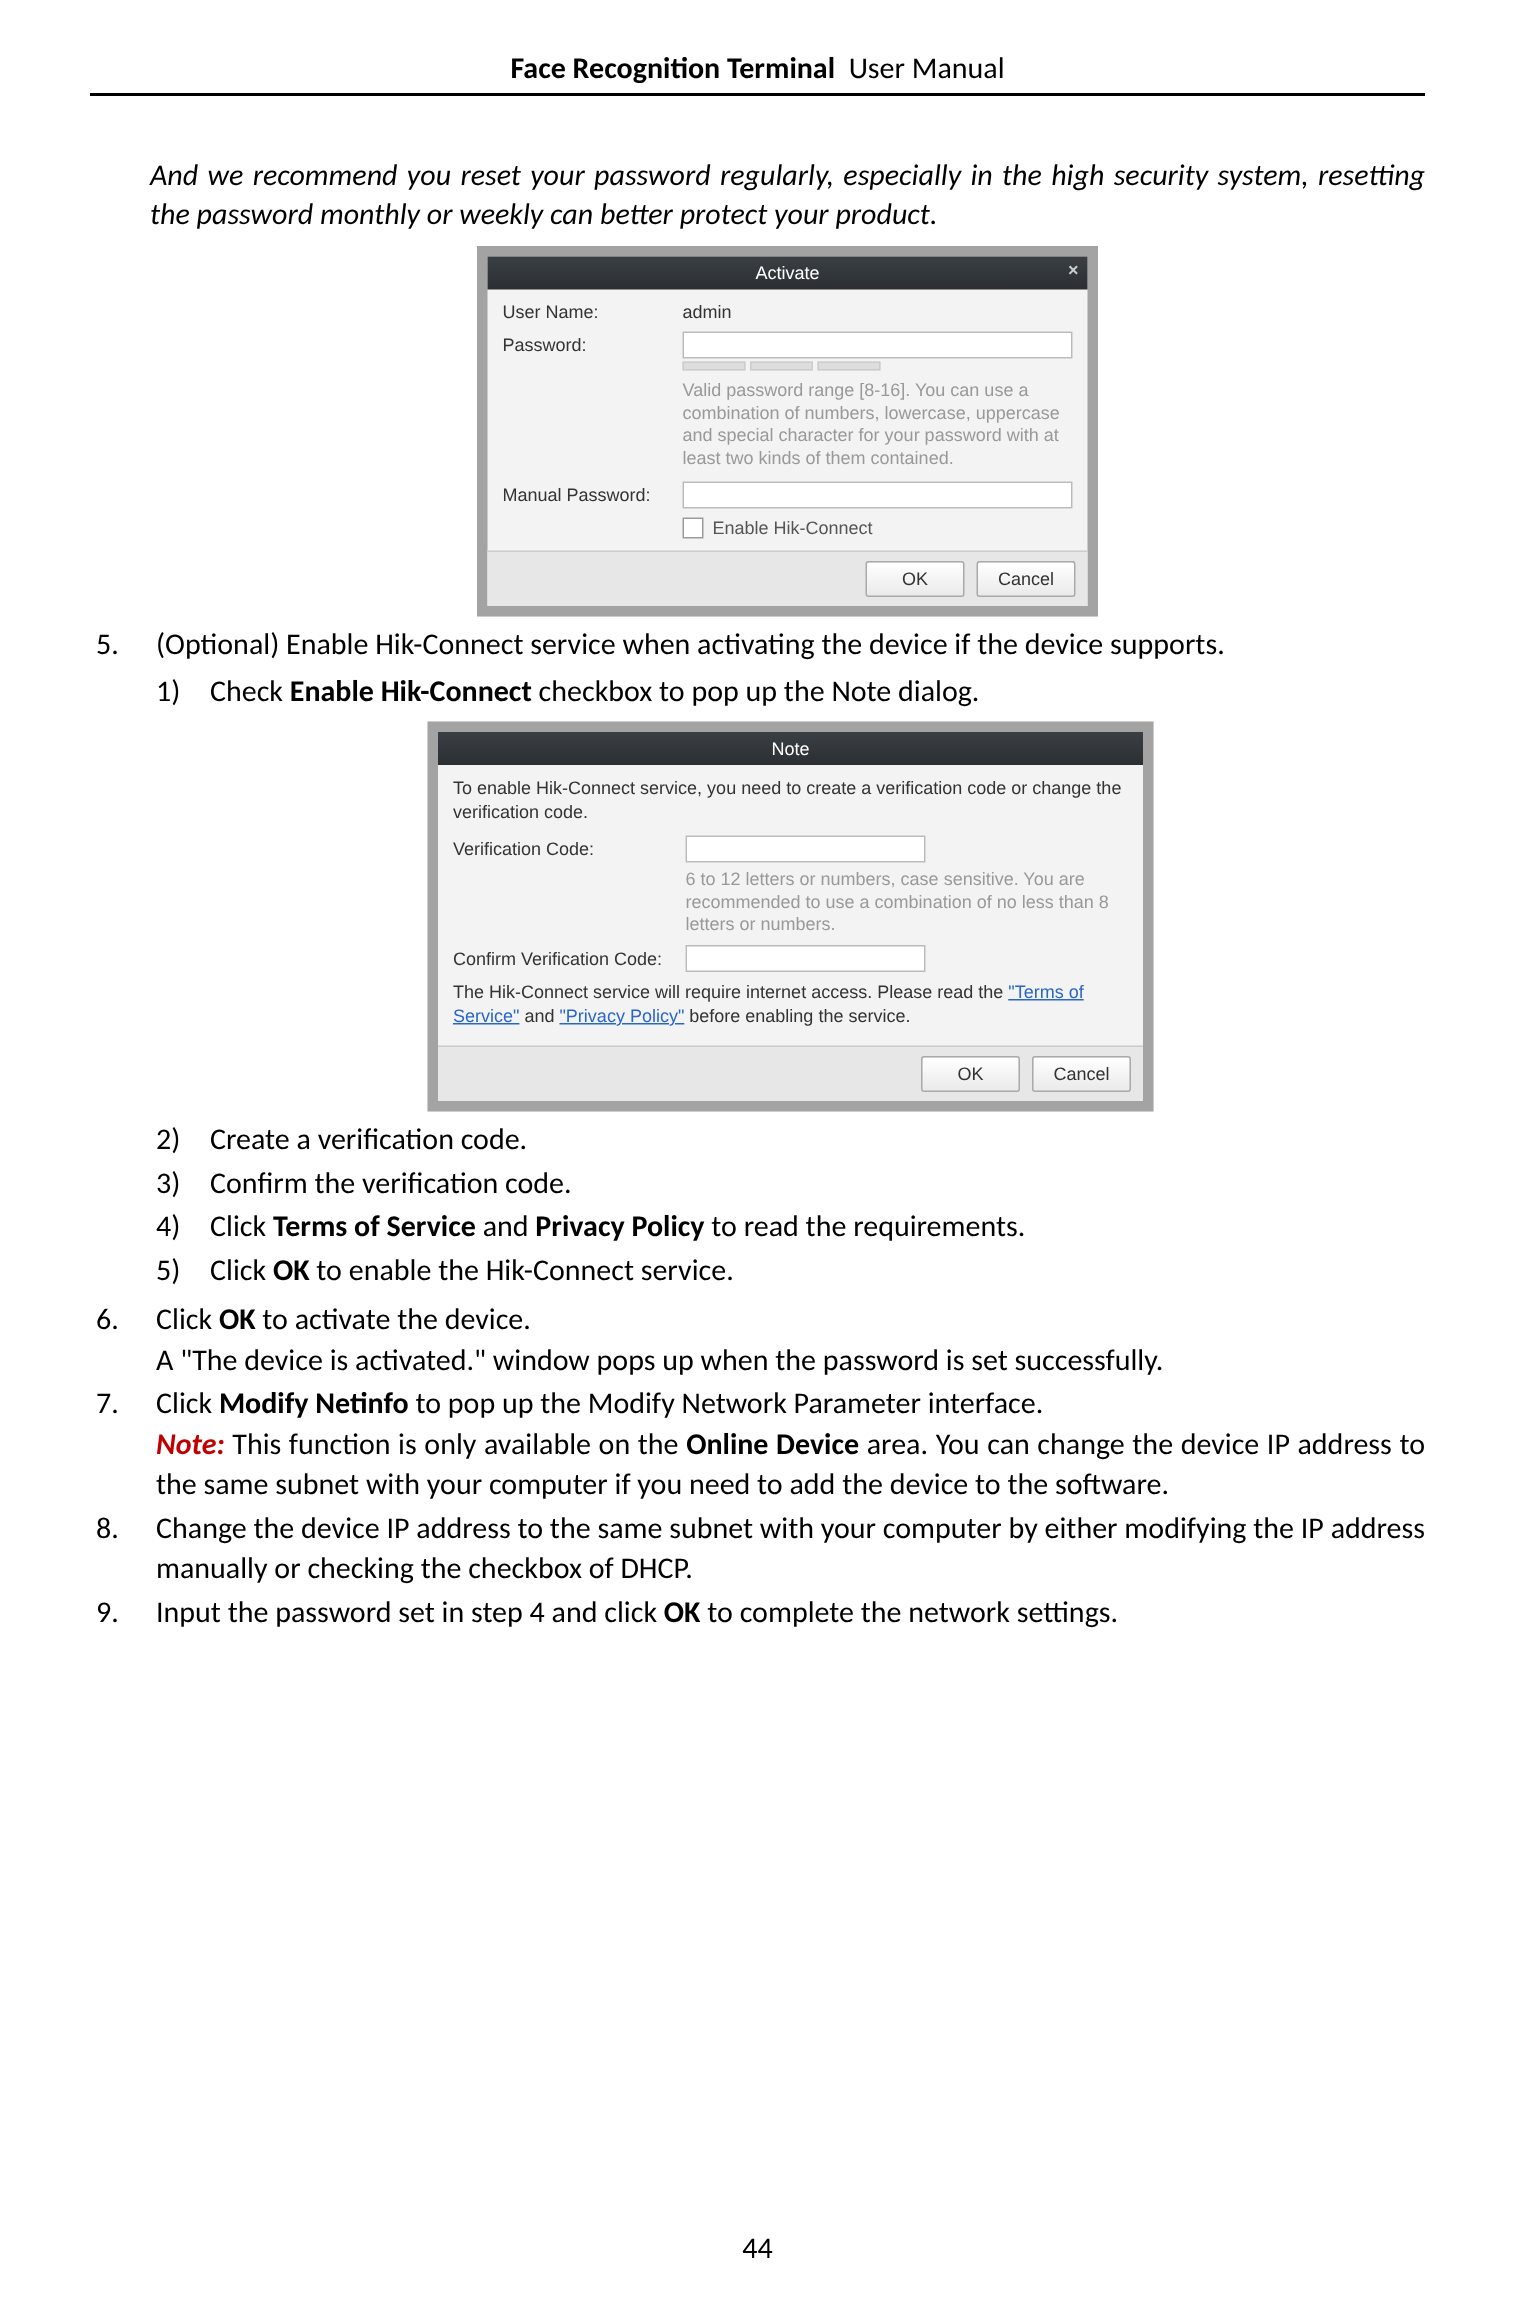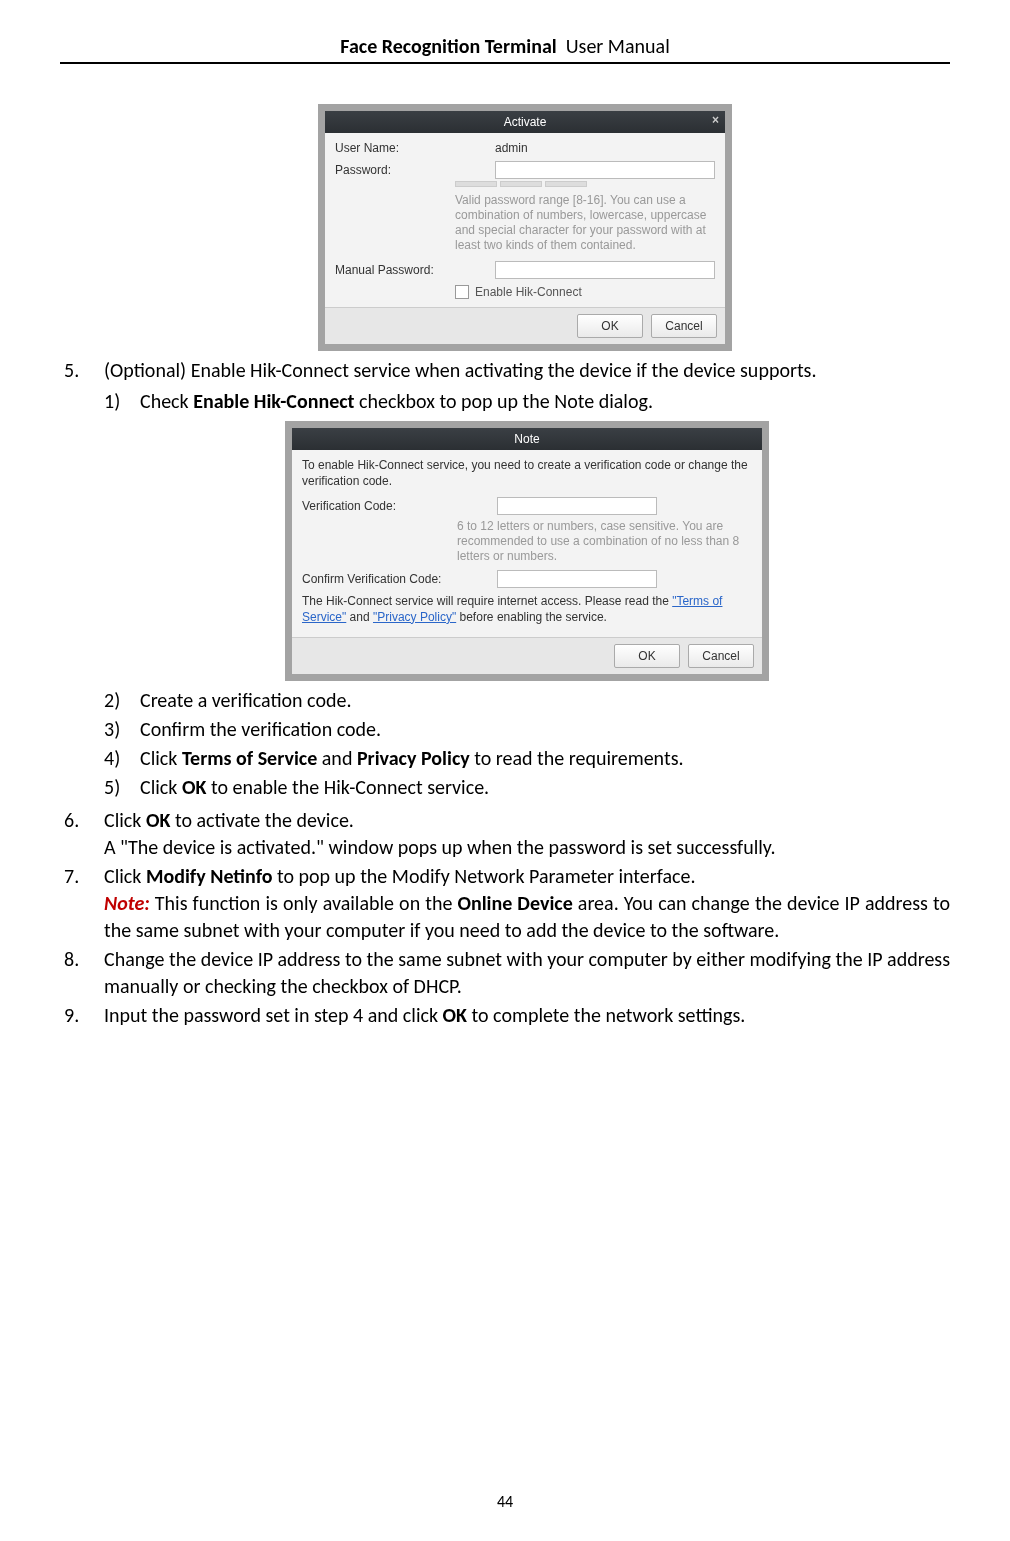--- a/index.html
+++ b/index.html
@@ -33,21 +33,21 @@
     text-align: justify;
     margin: 0 0 8px 40px;
     line-height: 1.3;
   }
   .page-number {
     position: absolute;
     bottom: 30px;
     left: 0;
     width: 100%;
     text-align: center;
-    font-size: 16px;
+    font-size: 20px;
   }
   
   .dialog-wrap {
     display: flex;
     justify-content: center;
     margin: 6px 0 6px 40px;
   }
   .dialog {
     background: #f3f3f3;
     border: 7px solid #a3a3a3;
@@ -76,21 +76,20 @@
     font-weight: bold;
     cursor: default;
   }
   .dlg-body {
     padding: 8px 10px 4px 10px;
   }
   .row {
     display: flex;
     align-items: center;
     margin-bottom: 6px;
-    gap: 40px;
   }
   .lbl { width: 120px; color: #333; }
   .lbl-wide { width: 155px; color: #333; }
   .val { flex: 1; color: #333; }
   .inp {
     flex: 1;
     height: 18px;
     background: #fff;
     border: 1px solid #bbb;
     box-sizing: border-box;
@@ -178,20 +177,21 @@
 </head>
 <body>
 
 <div class="page">
 
   <div class="page-header">
     <span class="bold">Face Recognition Terminal</span>&nbsp;&nbsp;<span>User Manual</span>
   </div>
   <hr class="header-rule">
 
+  <p class="intro-italic">And we recommend you reset your password regularly, especially in the high security system, resetting the password monthly or weekly can better protect your product.</p>
 
   <div class="dialog-wrap">
     <div class="dialog dlg-activate">
       <div class="titlebar">
         <span>Activate</span>
         <span class="close">×</span>
       </div>
       <div class="dlg-body">
         <div class="row">
           <div class="lbl">User Name:</div>

